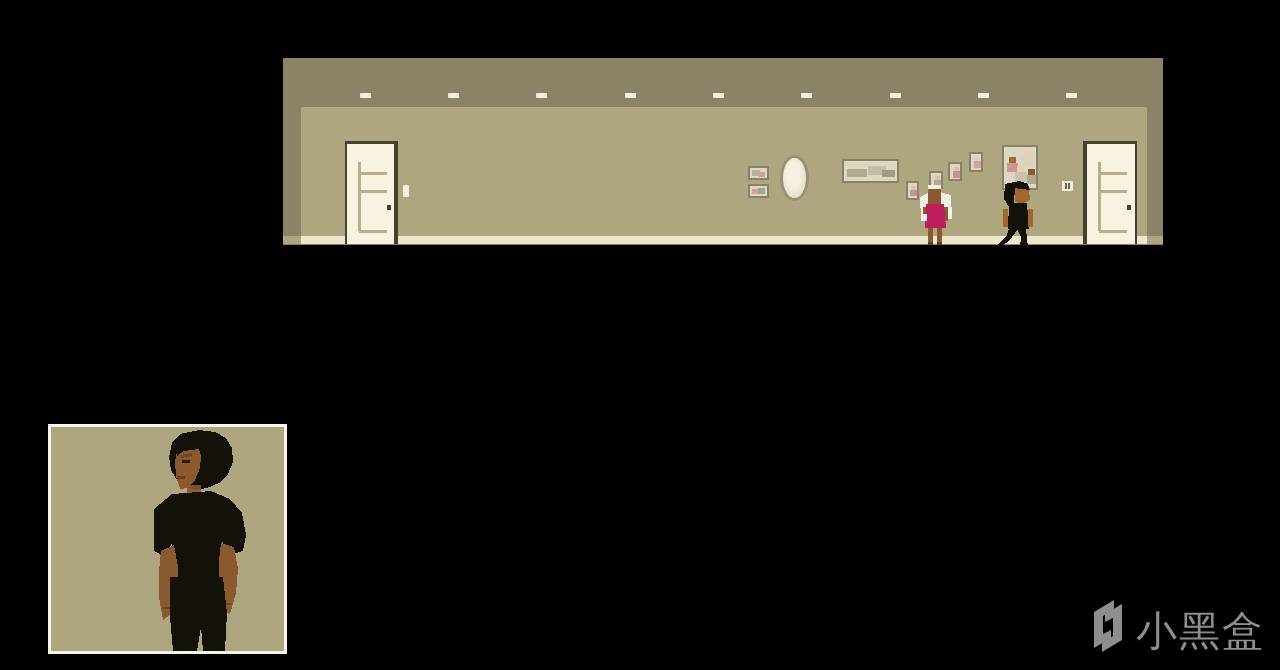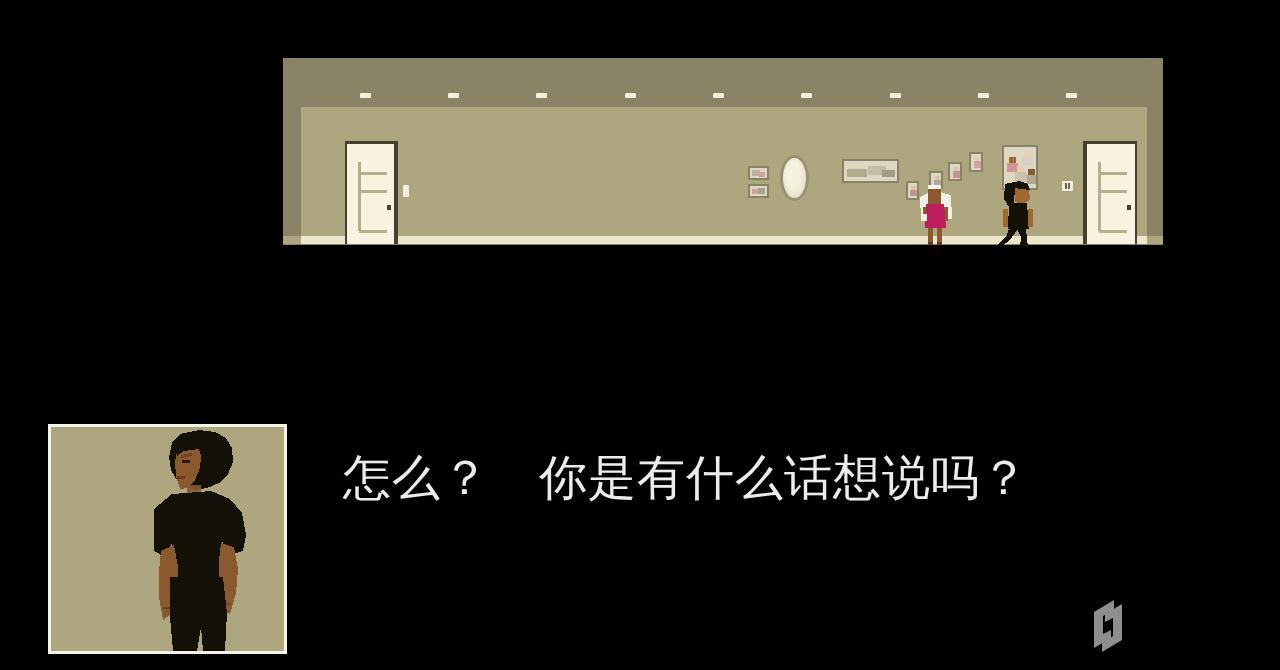--- a/index.html
+++ b/index.html
@@ -167,22 +167,22 @@
 
       <path class="f-skin-d" d="M110,124 L123,118 L127,140 L126,165 L120,187 L112,193 L108,170 L108,144 Z"></path>
       <path class="f-skin-d" d="M170,116 L183,120 L187,142 L185,166 L179,187 L170,182 L168,156 L168,134 Z"></path>
       <rect x="112" y="180" width="8" height="2" fill="#6e4423"></rect>
       <rect x="172" y="176" width="8" height="2" fill="#6e4423"></rect>
 
       <path class="f-blk" d="M119,150 L172,150 L176,186 L174,224 L152,224 L150,200 L146,224 L122,224 L119,190 Z"></path>
     </svg>
   </div>
 
-  <div class="dialogue-text">怎么？　你是有什么话想说吗？</div>
 
   <div class="wm-logo">
     <svg width="36" height="52" viewBox="0 0 36 52">
       <polygon class="f-grey" points="4,12 24,0 24,9 13,16 13,34 21,30 21,38 4,48"></polygon>
       <polygon class="f-grey" points="32,40 12,52 12,43 23,36 23,18 15,22 15,14 32,4"></polygon>
     </svg>
   </div>
+  <div class="wm-text">小黑盒</div>
 
 </div>
 
 </body></html>

